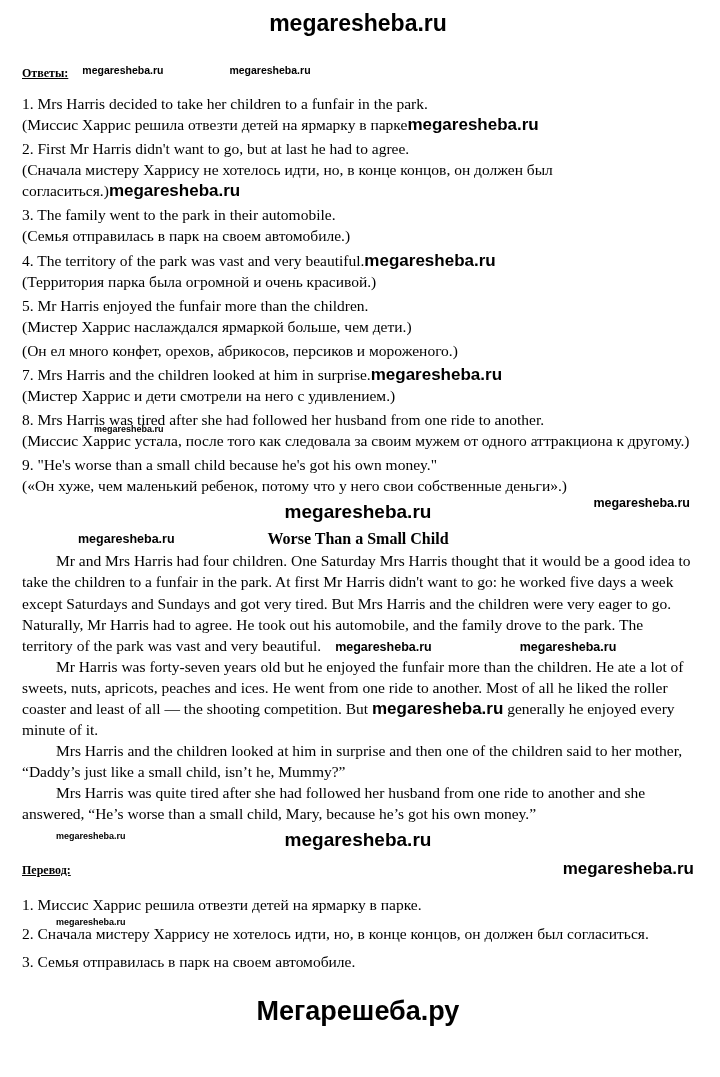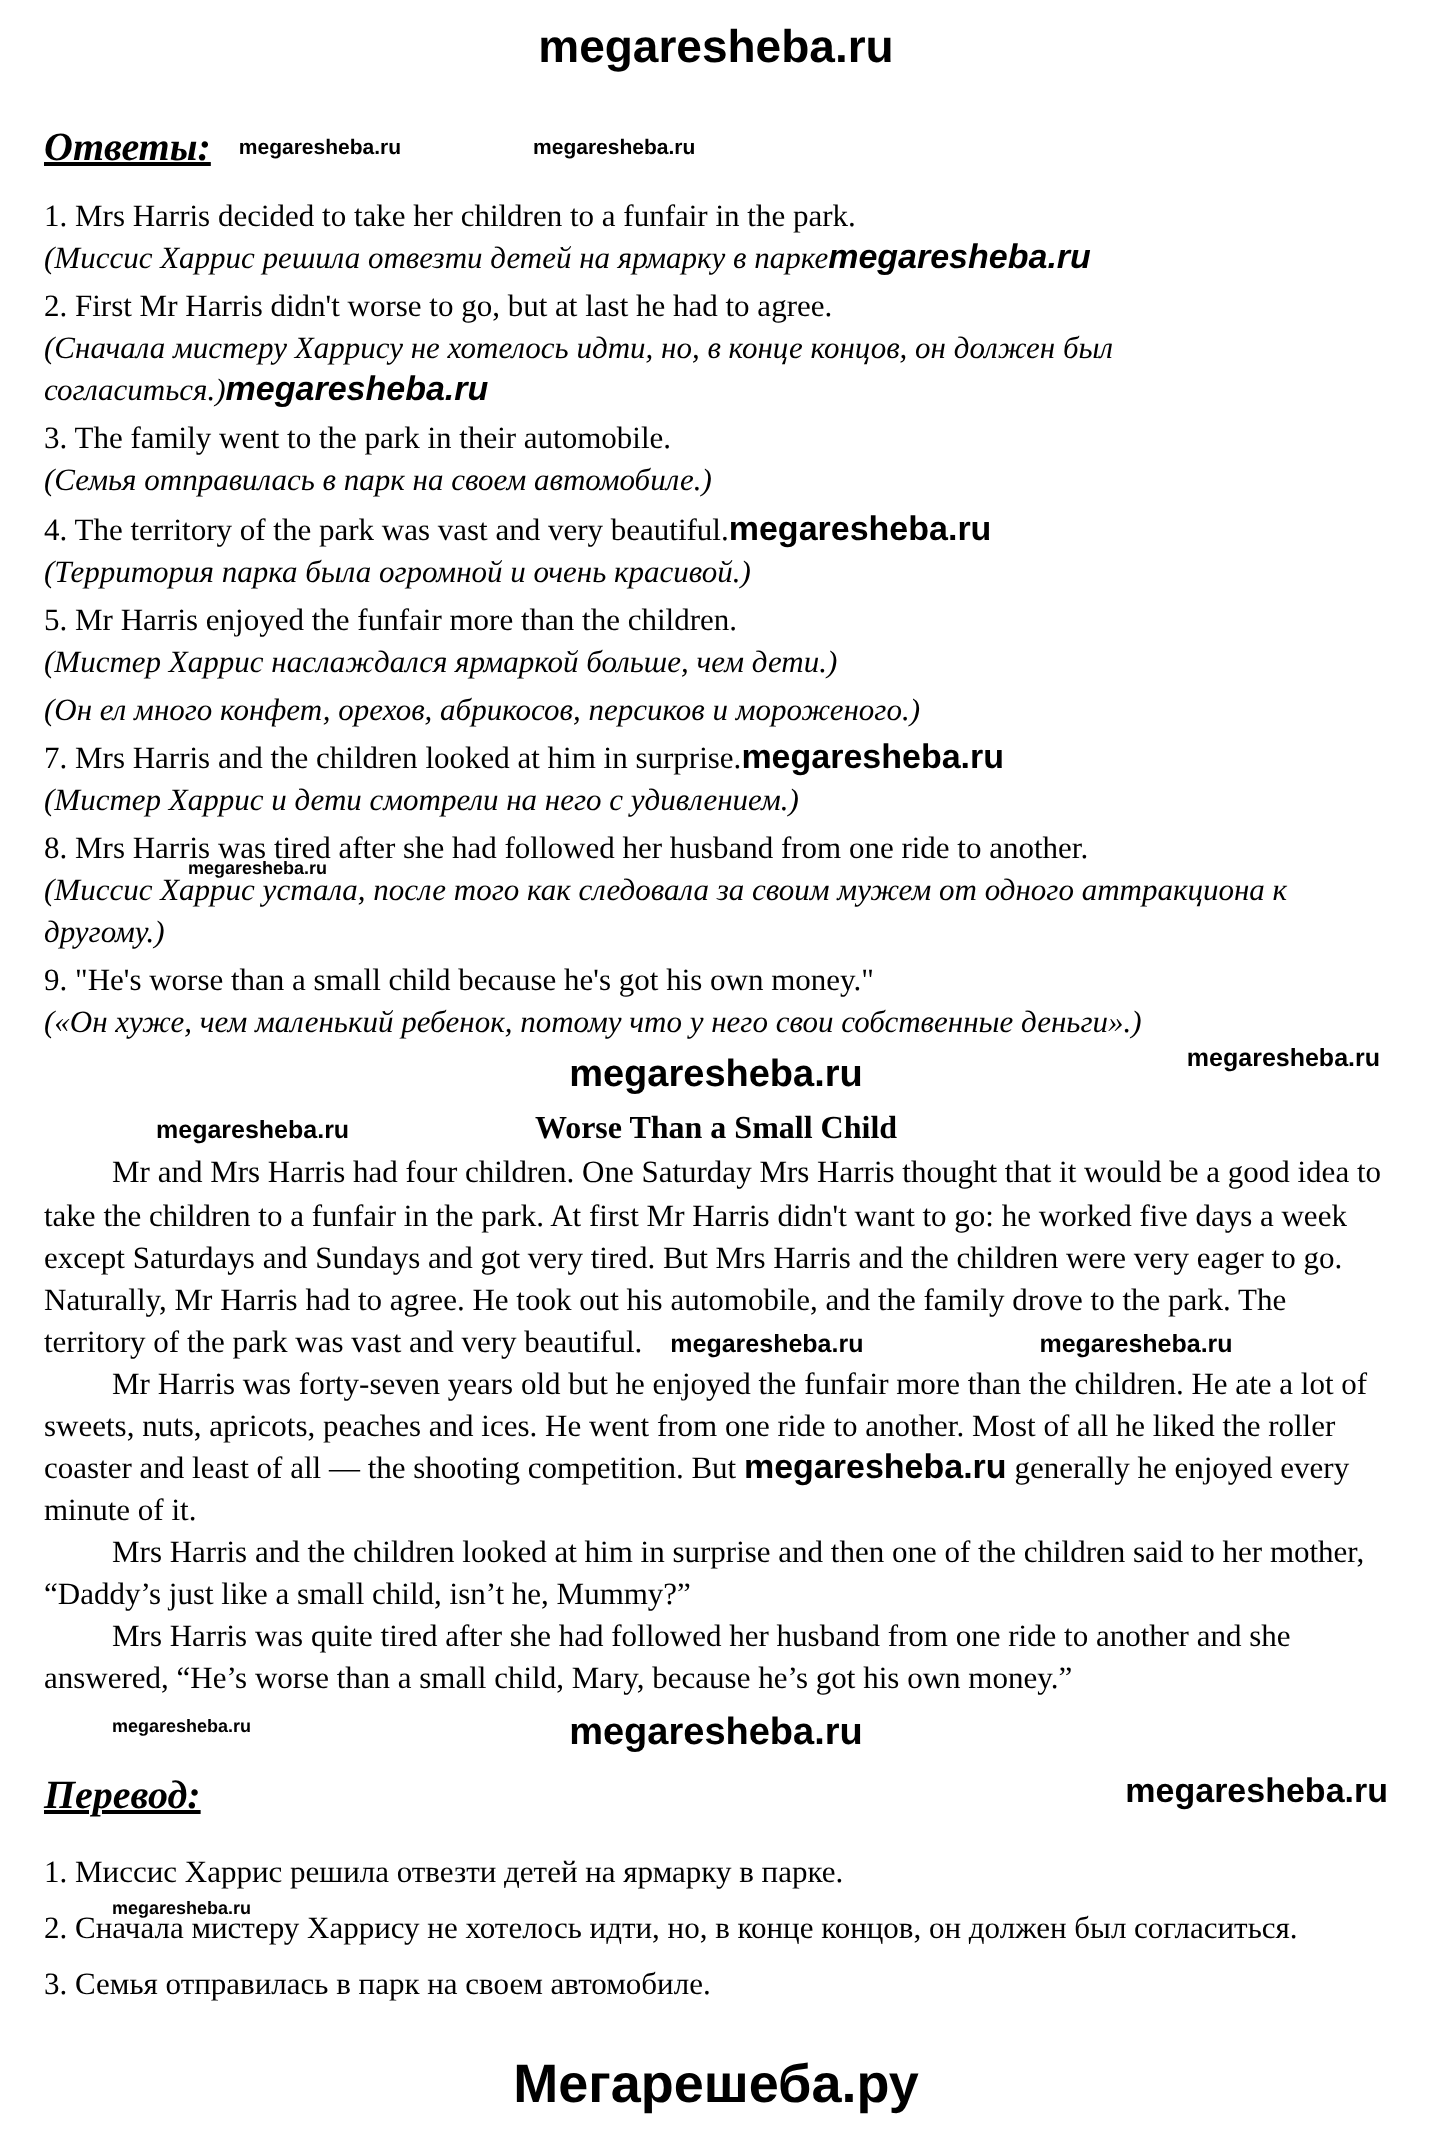--- a/index.html
+++ b/index.html
@@ -9,27 +9,27 @@
   .top-title { font-family: "Liberation Sans", sans-serif; font-weight: 700; font-size: 23px; text-align: center; margin: 2px 0 26px; }
 
   .wm { font-family: "Liberation Sans", sans-serif; font-weight: 700; line-height: 1; white-space: nowrap; }
   .wm-xxs { font-size: 9px; }
   .wm-xs { font-size: 10.5px; }
   .wm-sm { font-size: 12.5px; }
   .wm-md { font-size: 17px; }
   .wm-lg { font-size: 19px; }
 
   .head-row { margin: 0 0 12px; }
-  .section-head { font-weight: 700; font-style: italic; text-decoration: underline; font-size: 20px; }
+  .section-head { font-weight: 700; text-decoration: underline; font-size: 12px; }
   .head-row .wm-a { margin-left: 10px; vertical-align: 3px; }
   .head-row .wm-b { margin-left: 62px; vertical-align: 3px; }
 
   .answer { position: relative; margin-bottom: 3px; }
   .answer p, .story p, .trans-item { font-size: 15.5px; line-height: 1.36; margin: 0; }
-  .ru { font-style: italic; }
+  .ru { }
   .u { }
   .wm-over { position: absolute; font-size: 9px; }
   .answer .wm-over { left: 72px; top: 16px; }
 
   .wm-row1 { position: relative; text-align: center; margin: 6px 0 8px; }
   .wm-row1 .wm-right { position: absolute; right: 4px; top: -5px; }
 
   .story-title-row { position: relative; text-align: center; margin: 0 0 2px; }
   .story-title { font-weight: 700; font-size: 16px; }
   .story-title-row .wm-left { position: absolute; left: 56px; top: 3px; }
@@ -64,21 +64,21 @@
   </div>
 
   <div class="answers">
 
     <div class="answer">
       <p class="en"><span>1.</span> <span>Mrs Harris decided to take her children to </span><span class="u">a funfair in the park.</span></p>
       <p class="ru"><span>(Миссис Харрис решила отвезти детей на ярмарку в парке</span><span class="wm wm-md">megaresheba.ru</span></p>
     </div>
 
     <div class="answer">
-      <p class="en"><span>2.</span> <span>First Mr Harris </span><span class="u">didn't worse</span><span> to go, but at last he had to agree.</span></p>
+      <p class="en"><span>2.</span> <span>First Mr Harris </span><span class="u">didn't want</span><span> to go, but at last he had to agree.</span></p>
       <p class="ru"><span>(Сначала мистеру Харрису не хотелось идти, но, в конце концов, он должен был согласиться.)</span><span class="wm wm-md">megaresheba.ru</span></p>
     </div>
 
     <div class="answer">
       <p class="en"><span>3.</span> <span>The family went to the park in </span><span class="u">their automobile.</span></p>
       <p class="ru">(Семья отправилась в парк на своем автомобиле.)</p>
     </div>
 
     <div class="answer">
       <p class="en"><span>4.</span> <span>The territory of the park was </span><span class="u">vast and very beautiful.</span><span class="wm wm-md">megaresheba.ru</span></p>

